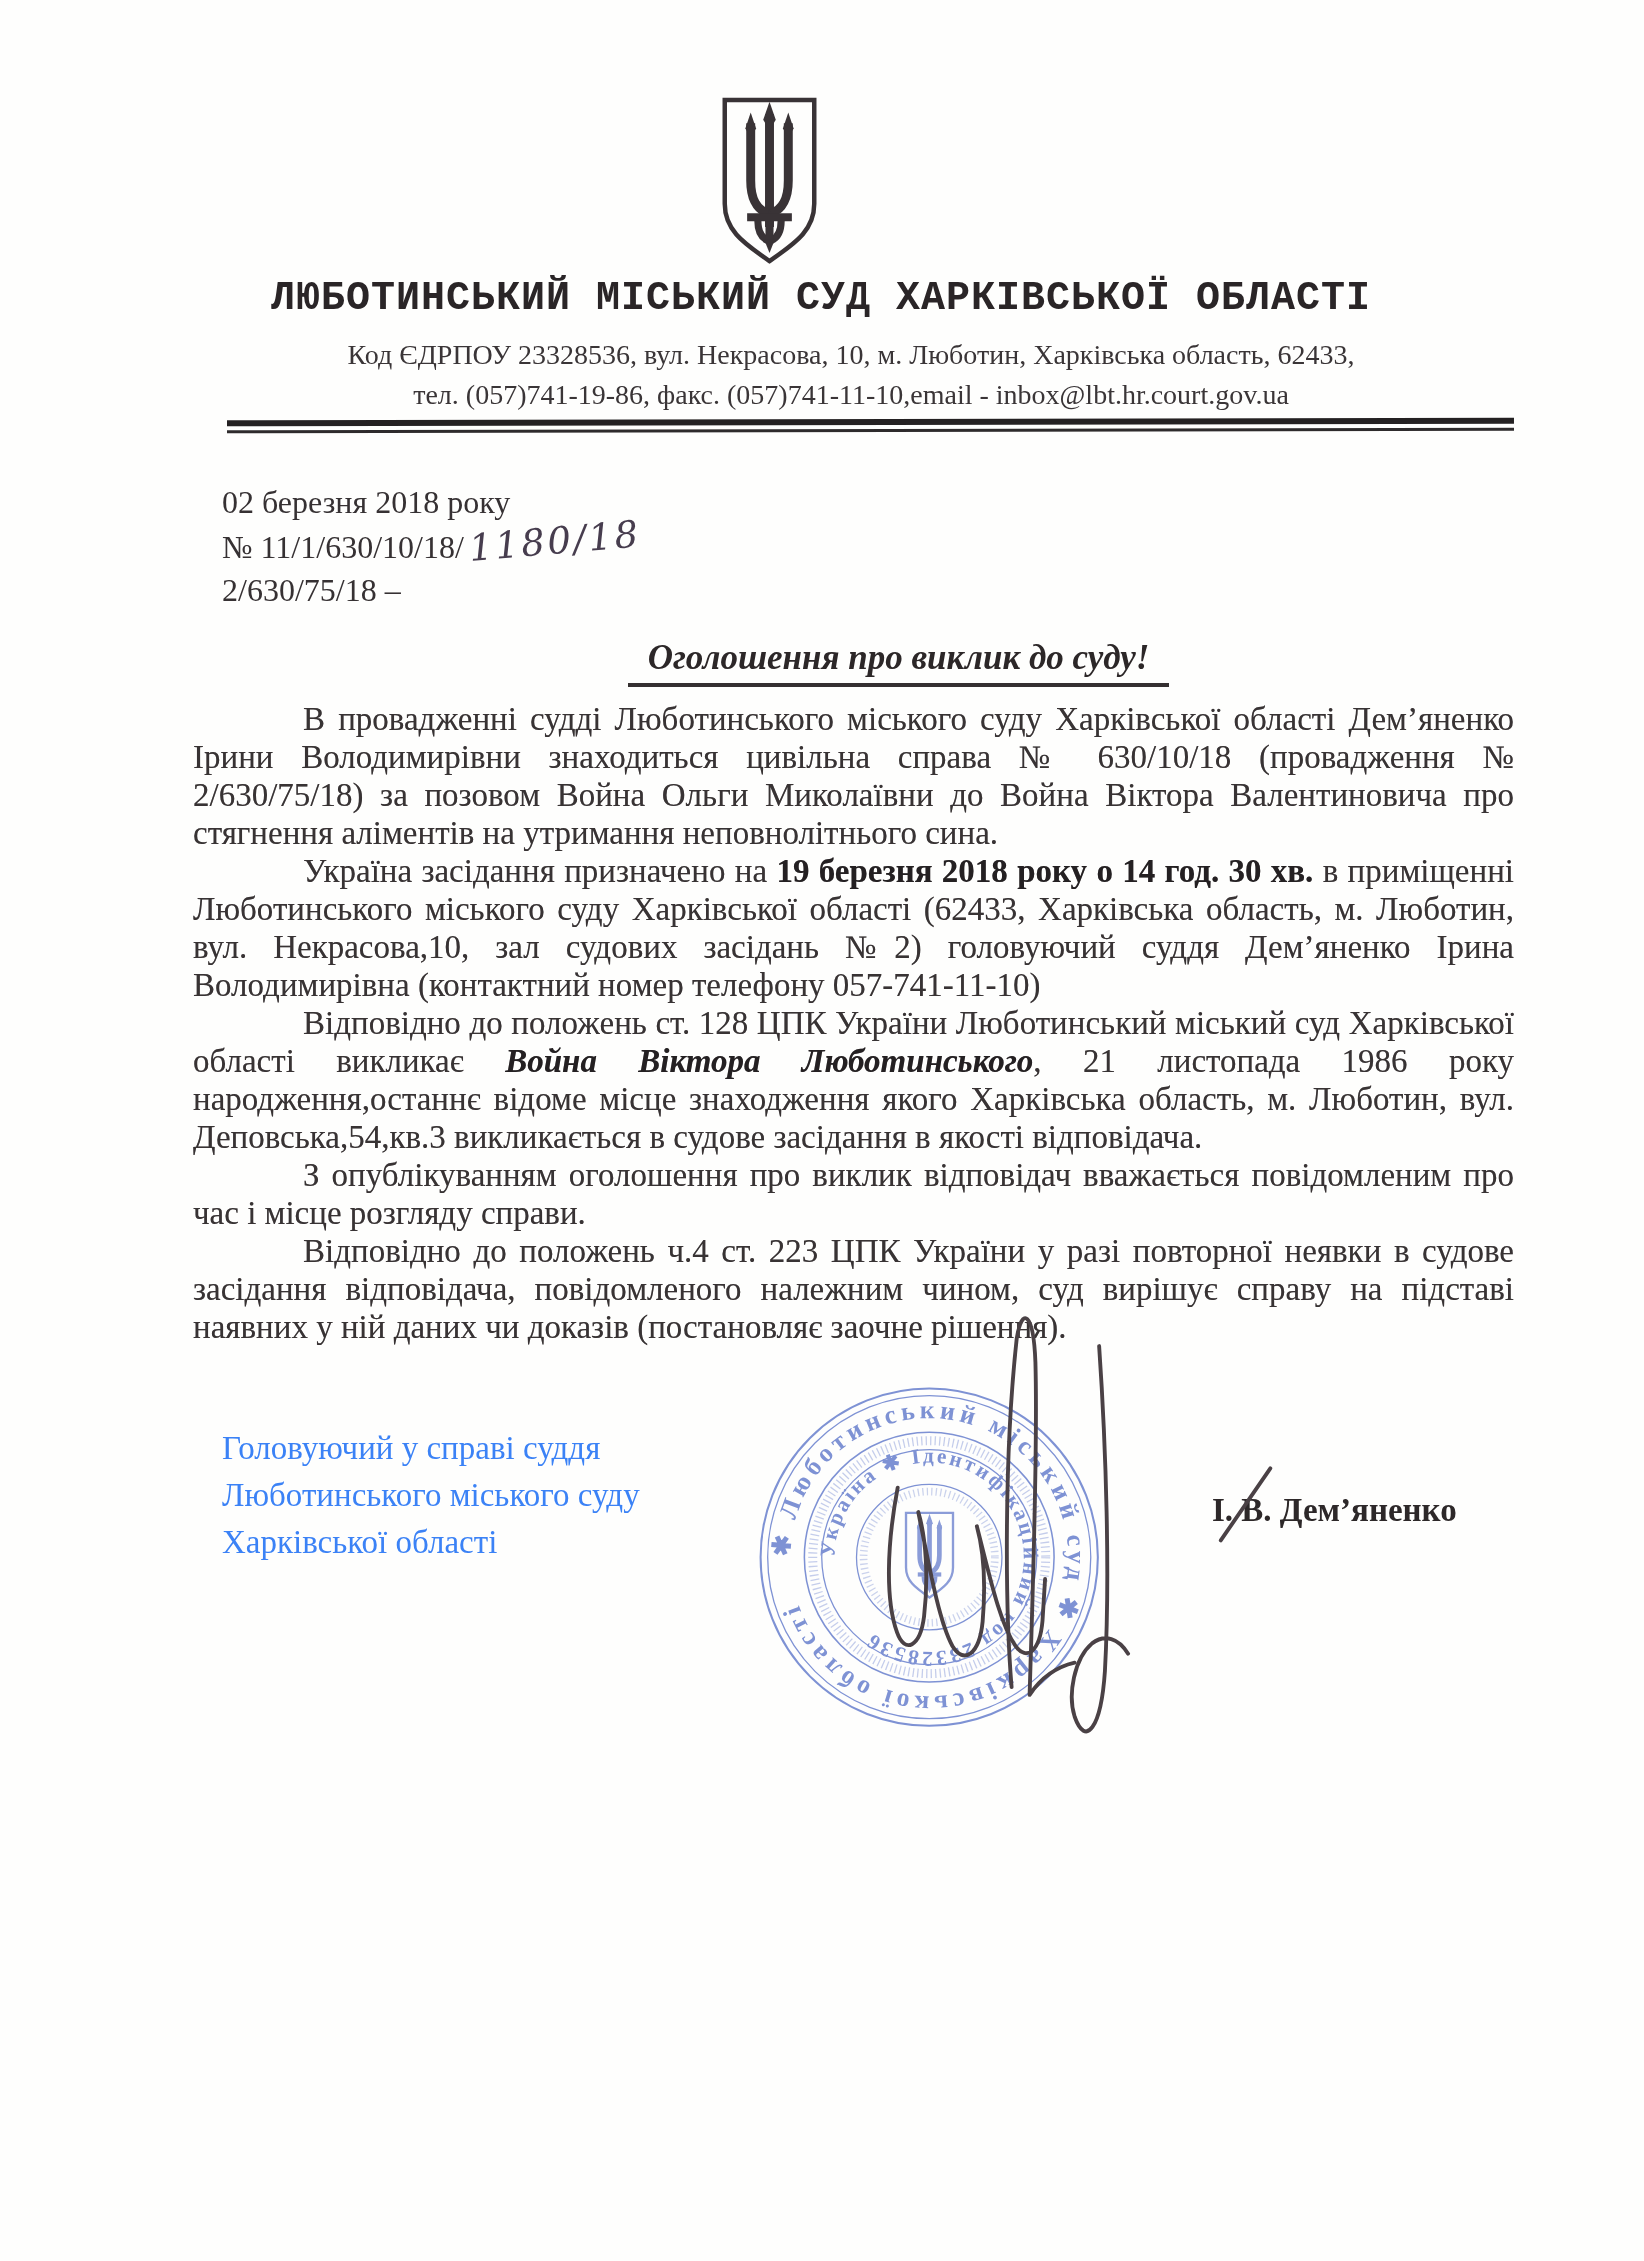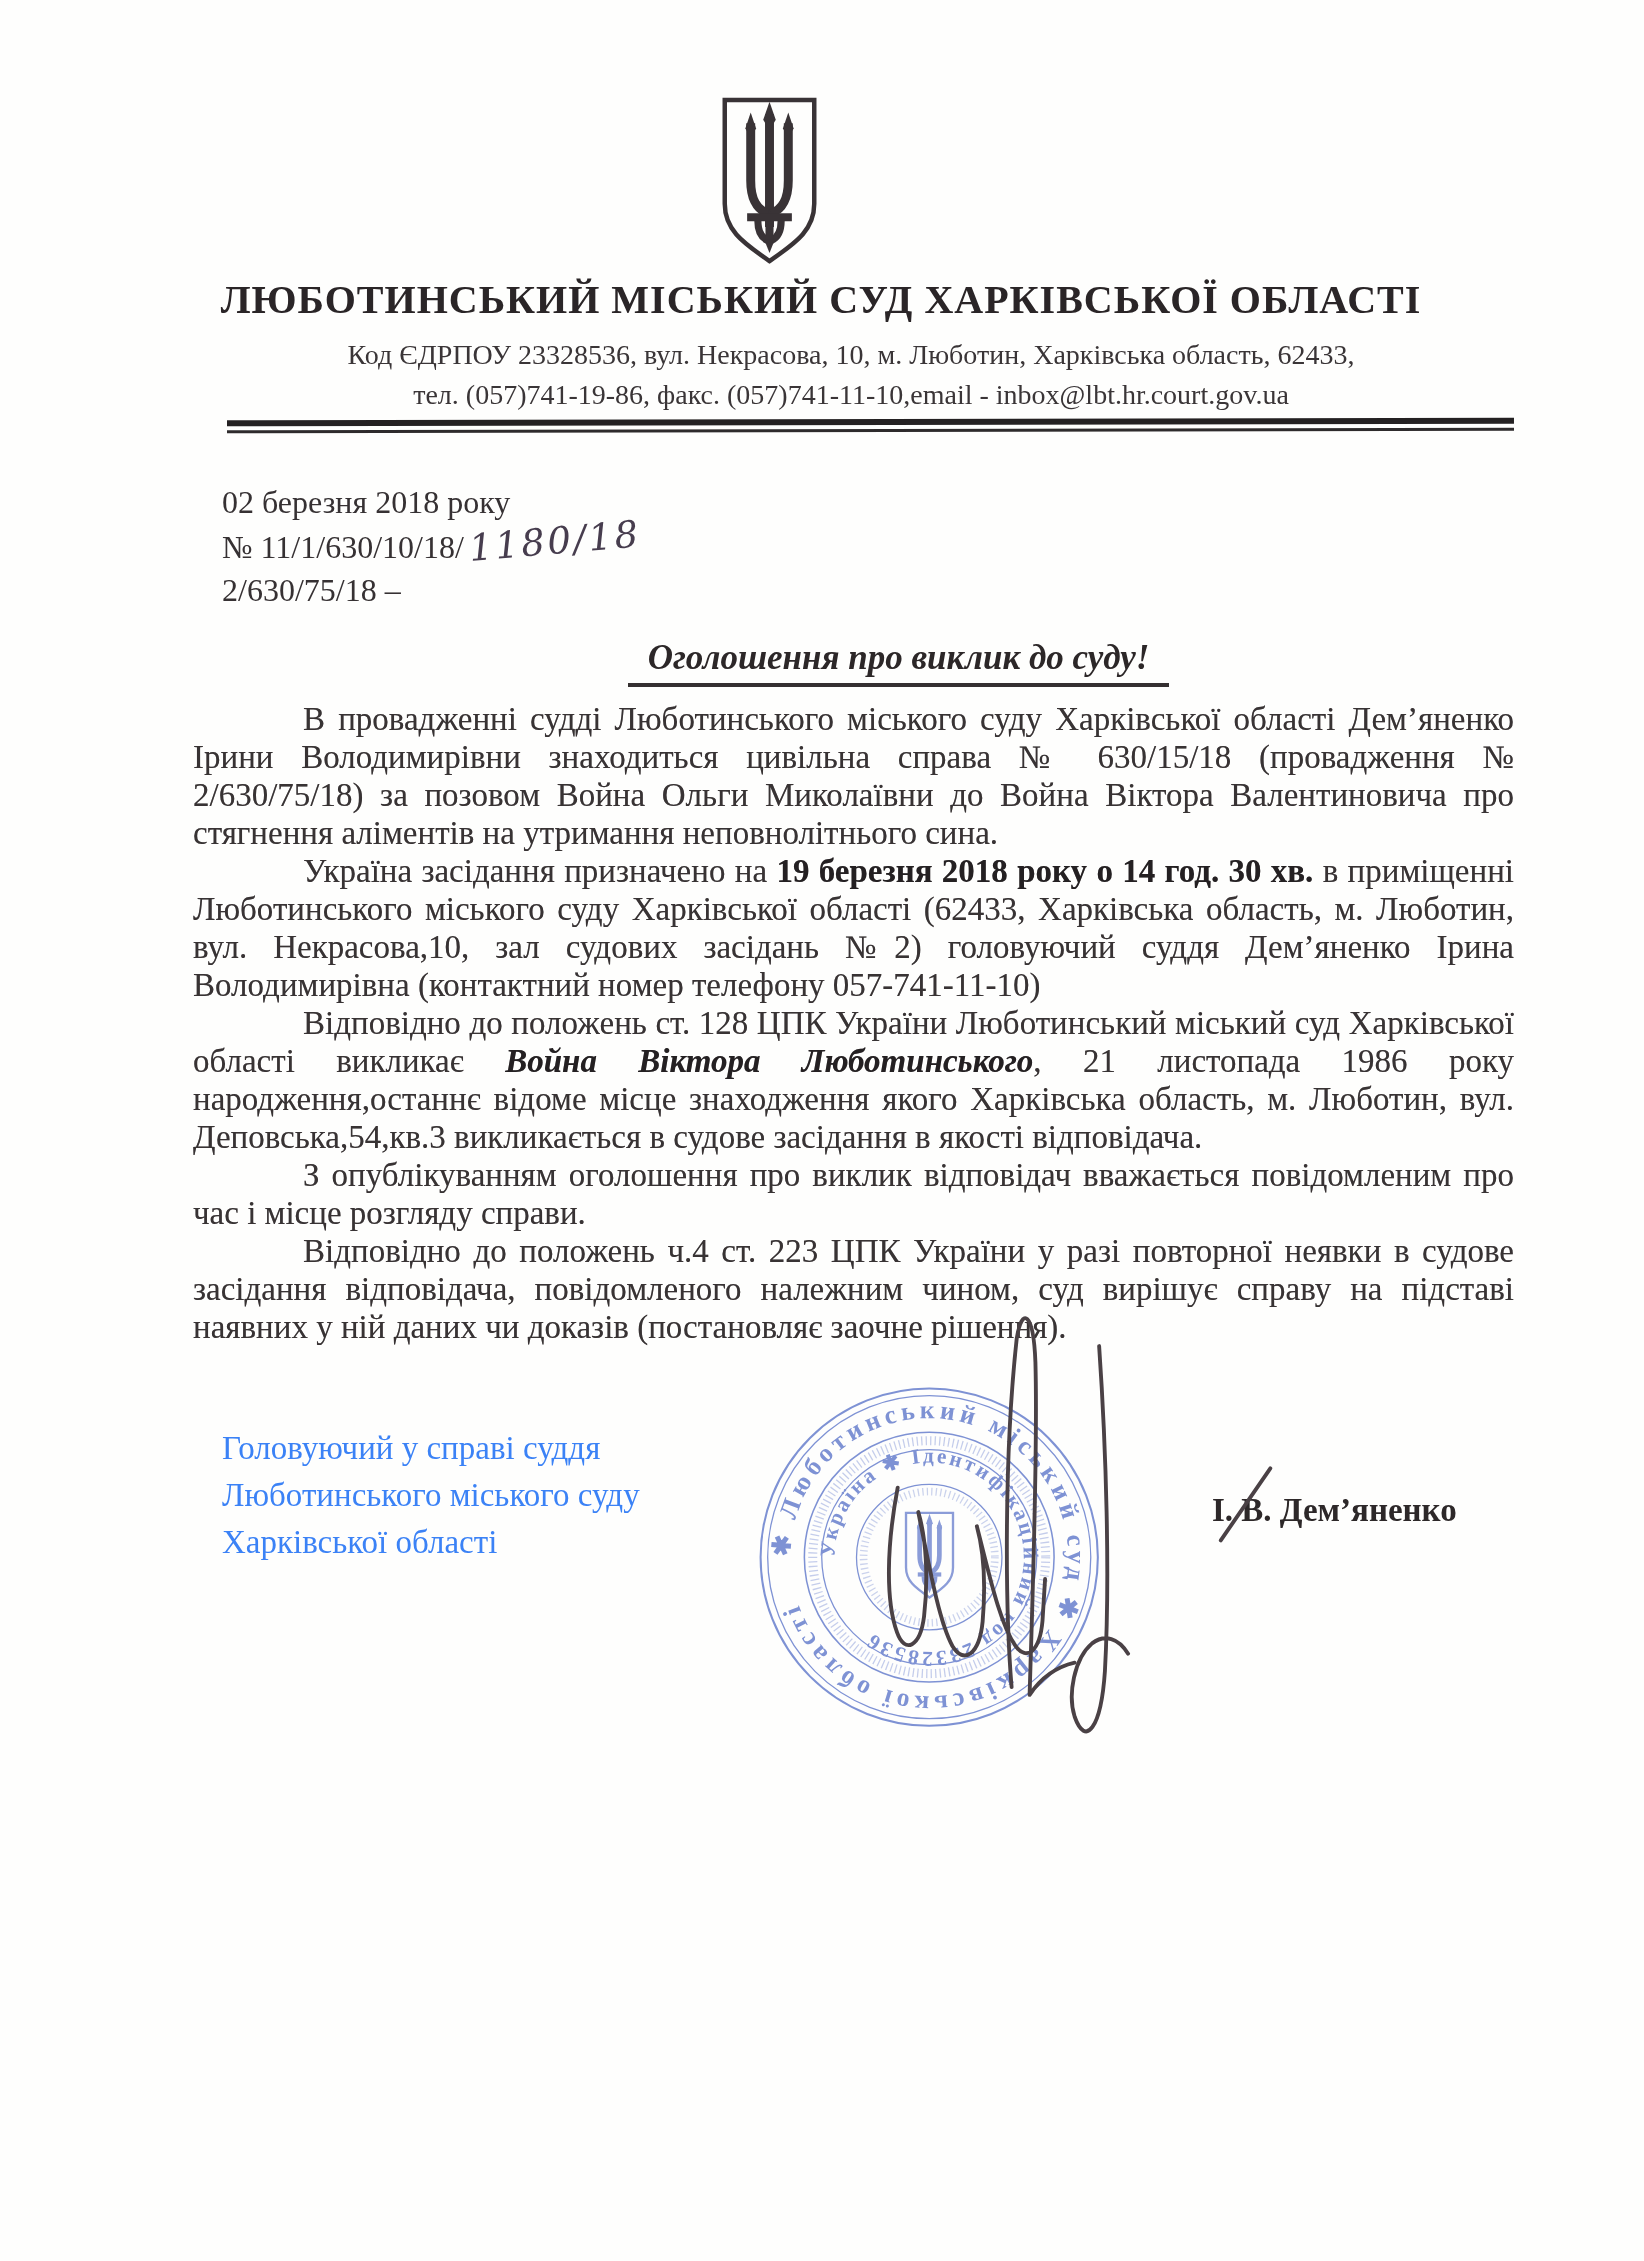--- a/index.html
+++ b/index.html
@@ -18,20 +18,21 @@
     position:absolute; left:711px; top:91px;
     width:117px; height:179px;
     color:#393336;
   }
   .court-name{
     position:absolute; left:122px; top:276px; width:1398px;
     text-align:center;
     font-size:40px; font-weight:bold; letter-spacing:1px;
     color:#2a2527;
     white-space:nowrap;
+    font-family:Liberation Mono, monospace;
   }
   .address{
     position:absolute; left:213px; top:335px; width:1276px;
     text-align:center;
     font-size:28px; line-height:40px;
     color:#3a3537;
   }
   .rules{
     position:absolute; left:227px; top:419px; width:1287px;
     transform:rotate(-0.12deg);
@@ -142,21 +143,21 @@
     <div>02 березня 2018 року</div>
     <div><span>№ 11/1/630/10/18/</span><span class="hand">1180/18</span></div>
     <div>2/630/75/18 –</div>
   </div>
 
   <div class="title-wrap">
     <span class="title-text">Оголошення про виклик до суду!</span>
   </div>
 
   <div class="bodytext">
-    <p><span>В провадженні судді Люботинського міського суду Харківської області Дем’яненко Ірини Володимирівни знаходиться цивільна справа  № 630/15/18 (провадження № 2/630/75/18) за позовом Война Ольги Миколаївни  до Война Віктора Валентиновича  про стягнення аліментів на утримання неповнолітнього сина.</span></p>
+    <p><span>В провадженні судді Люботинського міського суду Харківської області Дем’яненко Ірини Володимирівни знаходиться цивільна справа  № 630/10/18 (провадження № 2/630/75/18) за позовом Война Ольги Миколаївни  до Война Віктора Валентиновича  про стягнення аліментів на утримання неповнолітнього сина.</span></p>
     <p><span>Україна засідання призначено на </span><span class="b">19 березня 2018 року о 14 год. 30 хв.</span><span> в приміщенні Люботинського міського суду Харківської області (62433, Харківська область, м. Люботин, вул. Некрасова,10, зал судових засідань №2)  головуючий суддя Дем’яненко Ірина Володимирівна (контактний номер телефону 057-741-11-10)</span></p>
     <p><span>Відповідно до положень ст. 128 ЦПК України Люботинський міський суд Харківської області викликає </span><span class="b i">Война Віктора Люботинського</span><span>, 21 листопада 1986  року народження,останнє відоме місце знаходження  якого Харківська область, м. Люботин, вул. Деповська,54,кв.3 викликається  в судове засідання  в якості відповідача.</span></p>
     <p><span>З опублікуванням оголошення про виклик відповідач вважається повідомленим про час і місце розгляду справи.</span></p>
     <p><span>Відповідно до положень ч.4 ст. 223 ЦПК України у разі повторної неявки в судове засідання відповідача, повідомленого належним чином, суд вирішує справу на підставі наявних у ній даних чи доказів (постановляє заочне рішення).</span></p>
   </div>
 
   <div class="sig-role">
     <div>Головуючий у справі суддя</div>
     <div>Люботинського міського суду</div>
     <div>Харківської області</div>

